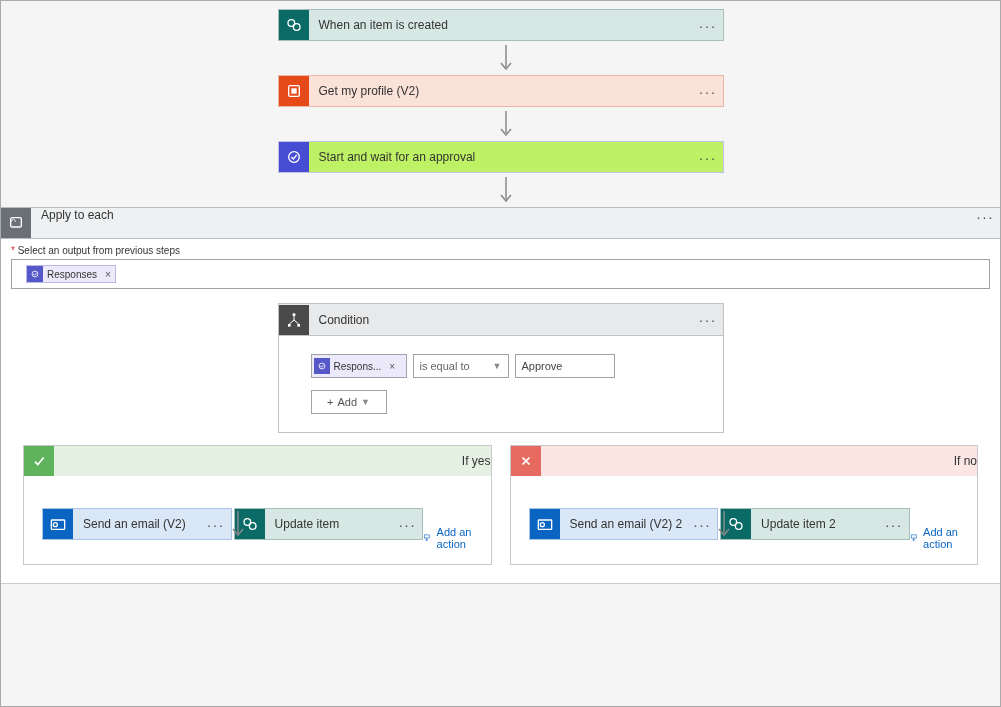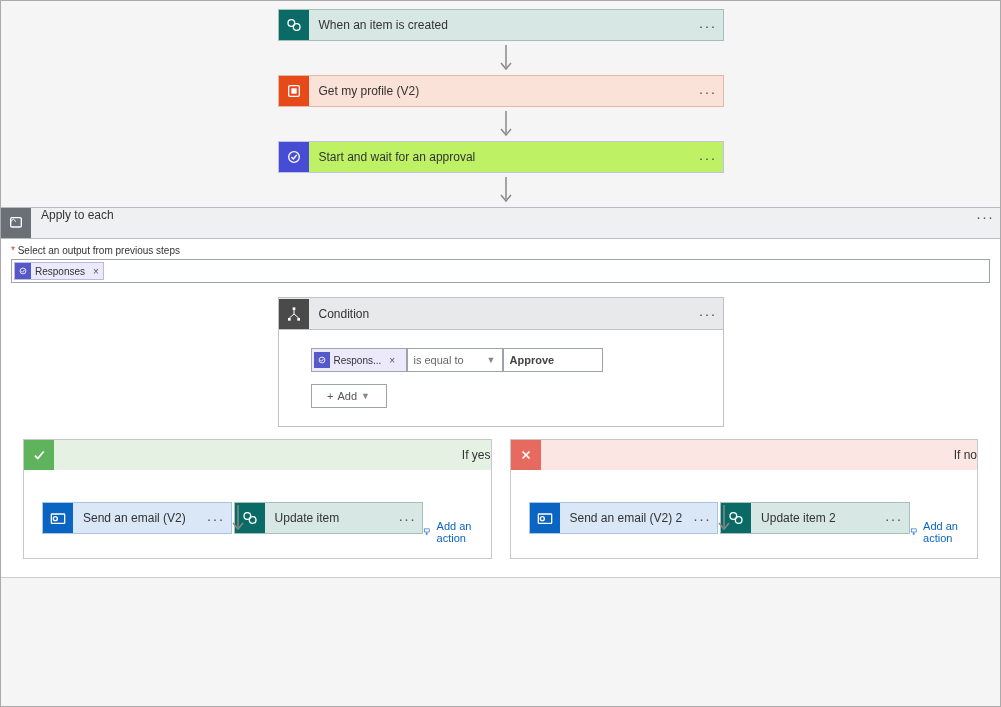--- a/index.html
+++ b/index.html
@@ -33,44 +33,44 @@
     width: 100%; background: #eef0f2; border-top: 1px solid #b9bcc0; border-bottom: 1px solid #b9bcc0;
     display: flex; align-items: flex-start; font-size: 12px; height: 32px;
   }
   .apply-card .icon { width: 30px; height: 30px; background: #6b6f76; display: flex; align-items: center; justify-content: center; color: #fff; }
   .apply-card .label { flex: 1; padding-left: 10px; color: #333; }
   .apply-card .menu { width: 30px; text-align: center; font-size: 15px; color: #555; letter-spacing: 1px; cursor: pointer; }
 
   .apply-body { background: #fff; border-bottom: 1px solid #ccc; padding: 6px 10px 18px; }
   .req-label { font-size: 10px; color: #333; margin-bottom: 3px; }
   .req-label .star { color: #d13438; }
-  .output-box { border: 1px solid #9ea3aa; height: 24px; display: flex; align-items: center; padding: 2px; }
+  .output-box { border: 1px solid #9ea3aa; height: 24px; display: flex; align-items: center; padding: 14px; }
   .token {
     display: inline-flex; align-items: center; background: #ece9fb; border: 1px solid #bdb7e6;
     font-size: 10px; height: 18px;
   }
   .token .ticon { width: 16px; height: 16px; background: #5558c9; display: inline-flex; align-items: center; justify-content: center; color: #fff; margin-right: 4px; }
   .token .tx { padding-right: 4px; color: #333; }
   .token .xx { padding: 0 4px; color: #555; cursor: pointer; }
 
   .condition-wrap { display: flex; justify-content: center; margin-top: 14px; }
   .condition-card {
     width: 446px; border: 1px solid #bfc2c7; background: #fff;
   }
   .condition-head { height: 32px; display: flex; align-items: center; background: #e8e9eb; border-bottom: 1px solid #bfc2c7; }
   .condition-head .icon { width: 30px; height: 30px; background: #4a4a4a; display: flex; align-items: center; justify-content: center; color: #fff; }
   .condition-head .label { flex: 1; padding-left: 10px; font-size: 12px; color: #333; }
   .condition-head .menu { width: 30px; text-align: center; font-size: 15px; color: #555; letter-spacing: 1px; cursor: pointer; }
   .condition-body { padding: 18px 32px 18px; }
-  .cond-row { display: flex; align-items: center; }
+  .cond-row { display: flex; gap: 6px; align-items: center; }
   .cond-cell { border: 1px solid #9ea3aa; height: 24px; display: flex; align-items: center; font-size: 11px; }
   .cond-left { width: 96px; padding: 0 2px; background: #ece9fb; }
   .cond-left .token { border: none; background: none; width: 100%; }
   .cond-op { width: 96px; padding: 0 6px; color: #666; justify-content: space-between; cursor: pointer; }
-  .cond-right { width: 100px; padding: 0 6px; color: #444; font-weight: bold; }
+  .cond-right { width: 100px; padding: 0 6px; color: #444; }
   .add-btn { margin-top: 12px; height: 24px; width: 76px; border: 1px solid #9ea3aa; display: flex; align-items: center; justify-content: center; font-size: 11px; color: #555; cursor: pointer; gap: 4px; }
 
   .branches { display: flex; gap: 18px; padding: 12px 12px 0; }
   .branch { flex: 1; border: 1px solid #c6c8cc; background: #fff; display: flex; flex-direction: column; }
   .branch-head { height: 30px; display: flex; align-items: center; font-size: 12px; justify-content: space-between; }
   .branch-head .bicon { width: 30px; height: 30px; display: flex; align-items: center; justify-content: center; color: #fff; }
   .branch-head .label { padding-left: 10px; color: #333; }
   .branch-yes .branch-head { background: #e4f1e3; }
   .branch-yes .bicon { background: #5fb35c; }
   .branch-no .branch-head { background: #fbe6e4; }

